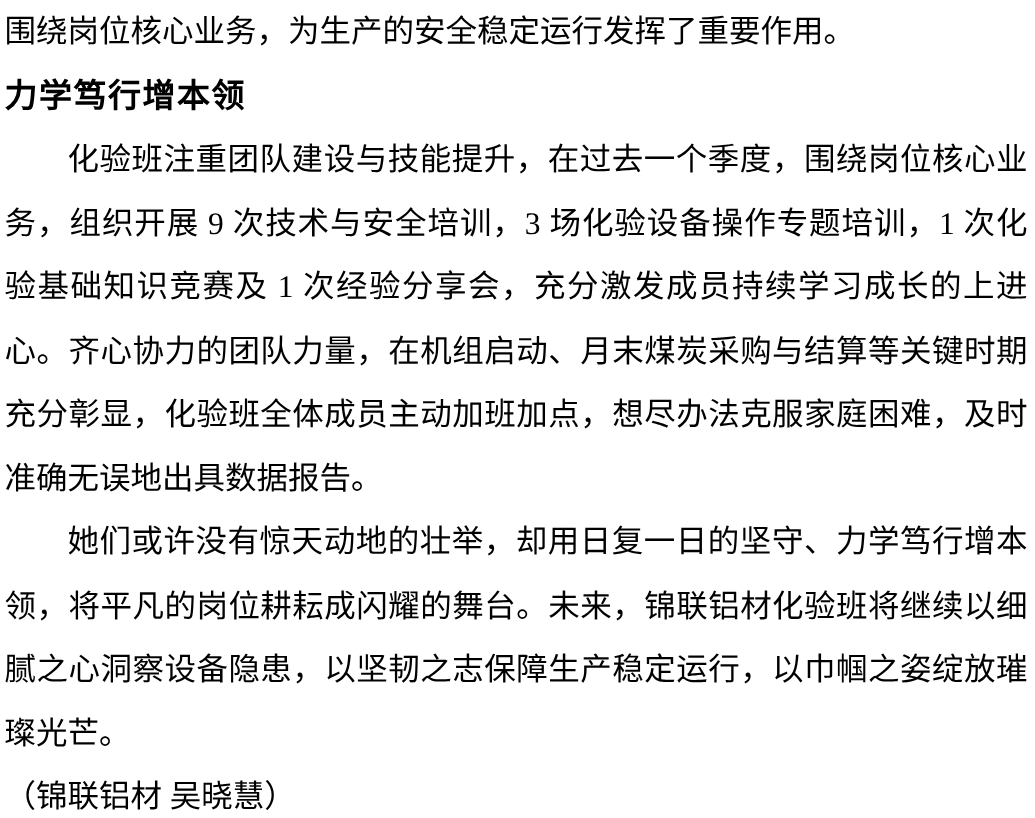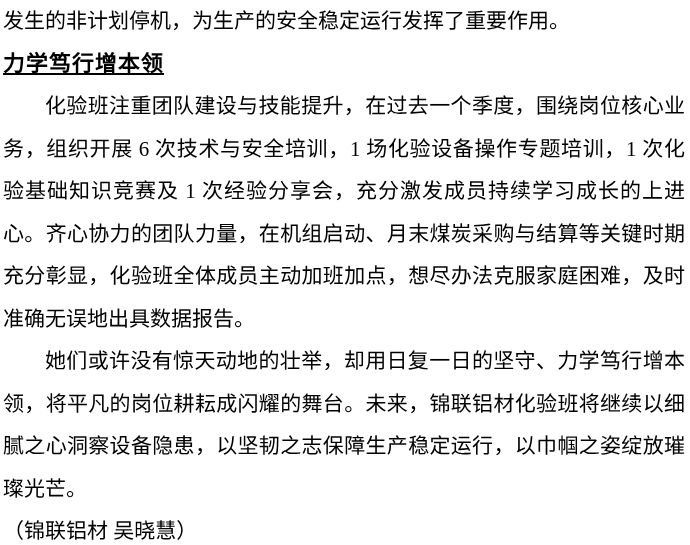--- a/index.html
+++ b/index.html
@@ -28,43 +28,42 @@
   }
   .continuation {
     text-indent: 0;
   }
   .heading {
     margin-top: 14px;
     font-size: 22px;
     font-weight: bold;
     text-align: center;
     letter-spacing: 1px;
-    text-decoration: underline;
   }
   .para {
     text-indent: 2em;
   }
   .para-1 {
     margin-top: 8px;
   }
   .para-2 {
     margin-top: 30px;
   }
   .byline {
     margin-top: 27px;
     text-align: right;
     text-indent: 0;
   }
 </style>
 </head>
 <body>
 
 <main class="doc">
-  <p class="continuation">发生的非计划停机，为生产的安全稳定运行发挥了重要作用。</p>
+  <p class="continuation">围绕岗位核心业务，为生产的安全稳定运行发挥了重要作用。</p>
 
   <h2 class="heading">力学笃行增本领</h2>
 
-  <p class="para para-1">化验班注重团队建设与技能提升，在过去一个季度，围绕岗位核心业务，组织开展 6 次技术与安全培训，1 场化验设备操作专题培训，1 次化验基础知识竞赛及 1 次经验分享会，充分激发成员持续学习成长的上进心。齐心协力的团队力量，在机组启动、月末煤炭采购与结算等关键时期充分彰显，化验班全体成员主动加班加点，想尽办法克服家庭困难，及时准确无误地出具数据报告。</p>
+  <p class="para para-1">化验班注重团队建设与技能提升，在过去一个季度，围绕岗位核心业务，组织开展 9 次技术与安全培训，3 场化验设备操作专题培训，1 次化验基础知识竞赛及 1 次经验分享会，充分激发成员持续学习成长的上进心。齐心协力的团队力量，在机组启动、月末煤炭采购与结算等关键时期充分彰显，化验班全体成员主动加班加点，想尽办法克服家庭困难，及时准确无误地出具数据报告。</p>
 
   <p class="para para-2">她们或许没有惊天动地的壮举，却用日复一日的坚守、力学笃行增本领，将平凡的岗位耕耘成闪耀的舞台。未来，锦联铝材化验班将继续以细腻之心洞察设备隐患，以坚韧之志保障生产稳定运行，以巾帼之姿绽放璀璨光芒。</p>
 
   <p class="byline">（锦联铝材 吴晓慧）</p>
 </main>
 
 </body></html>

